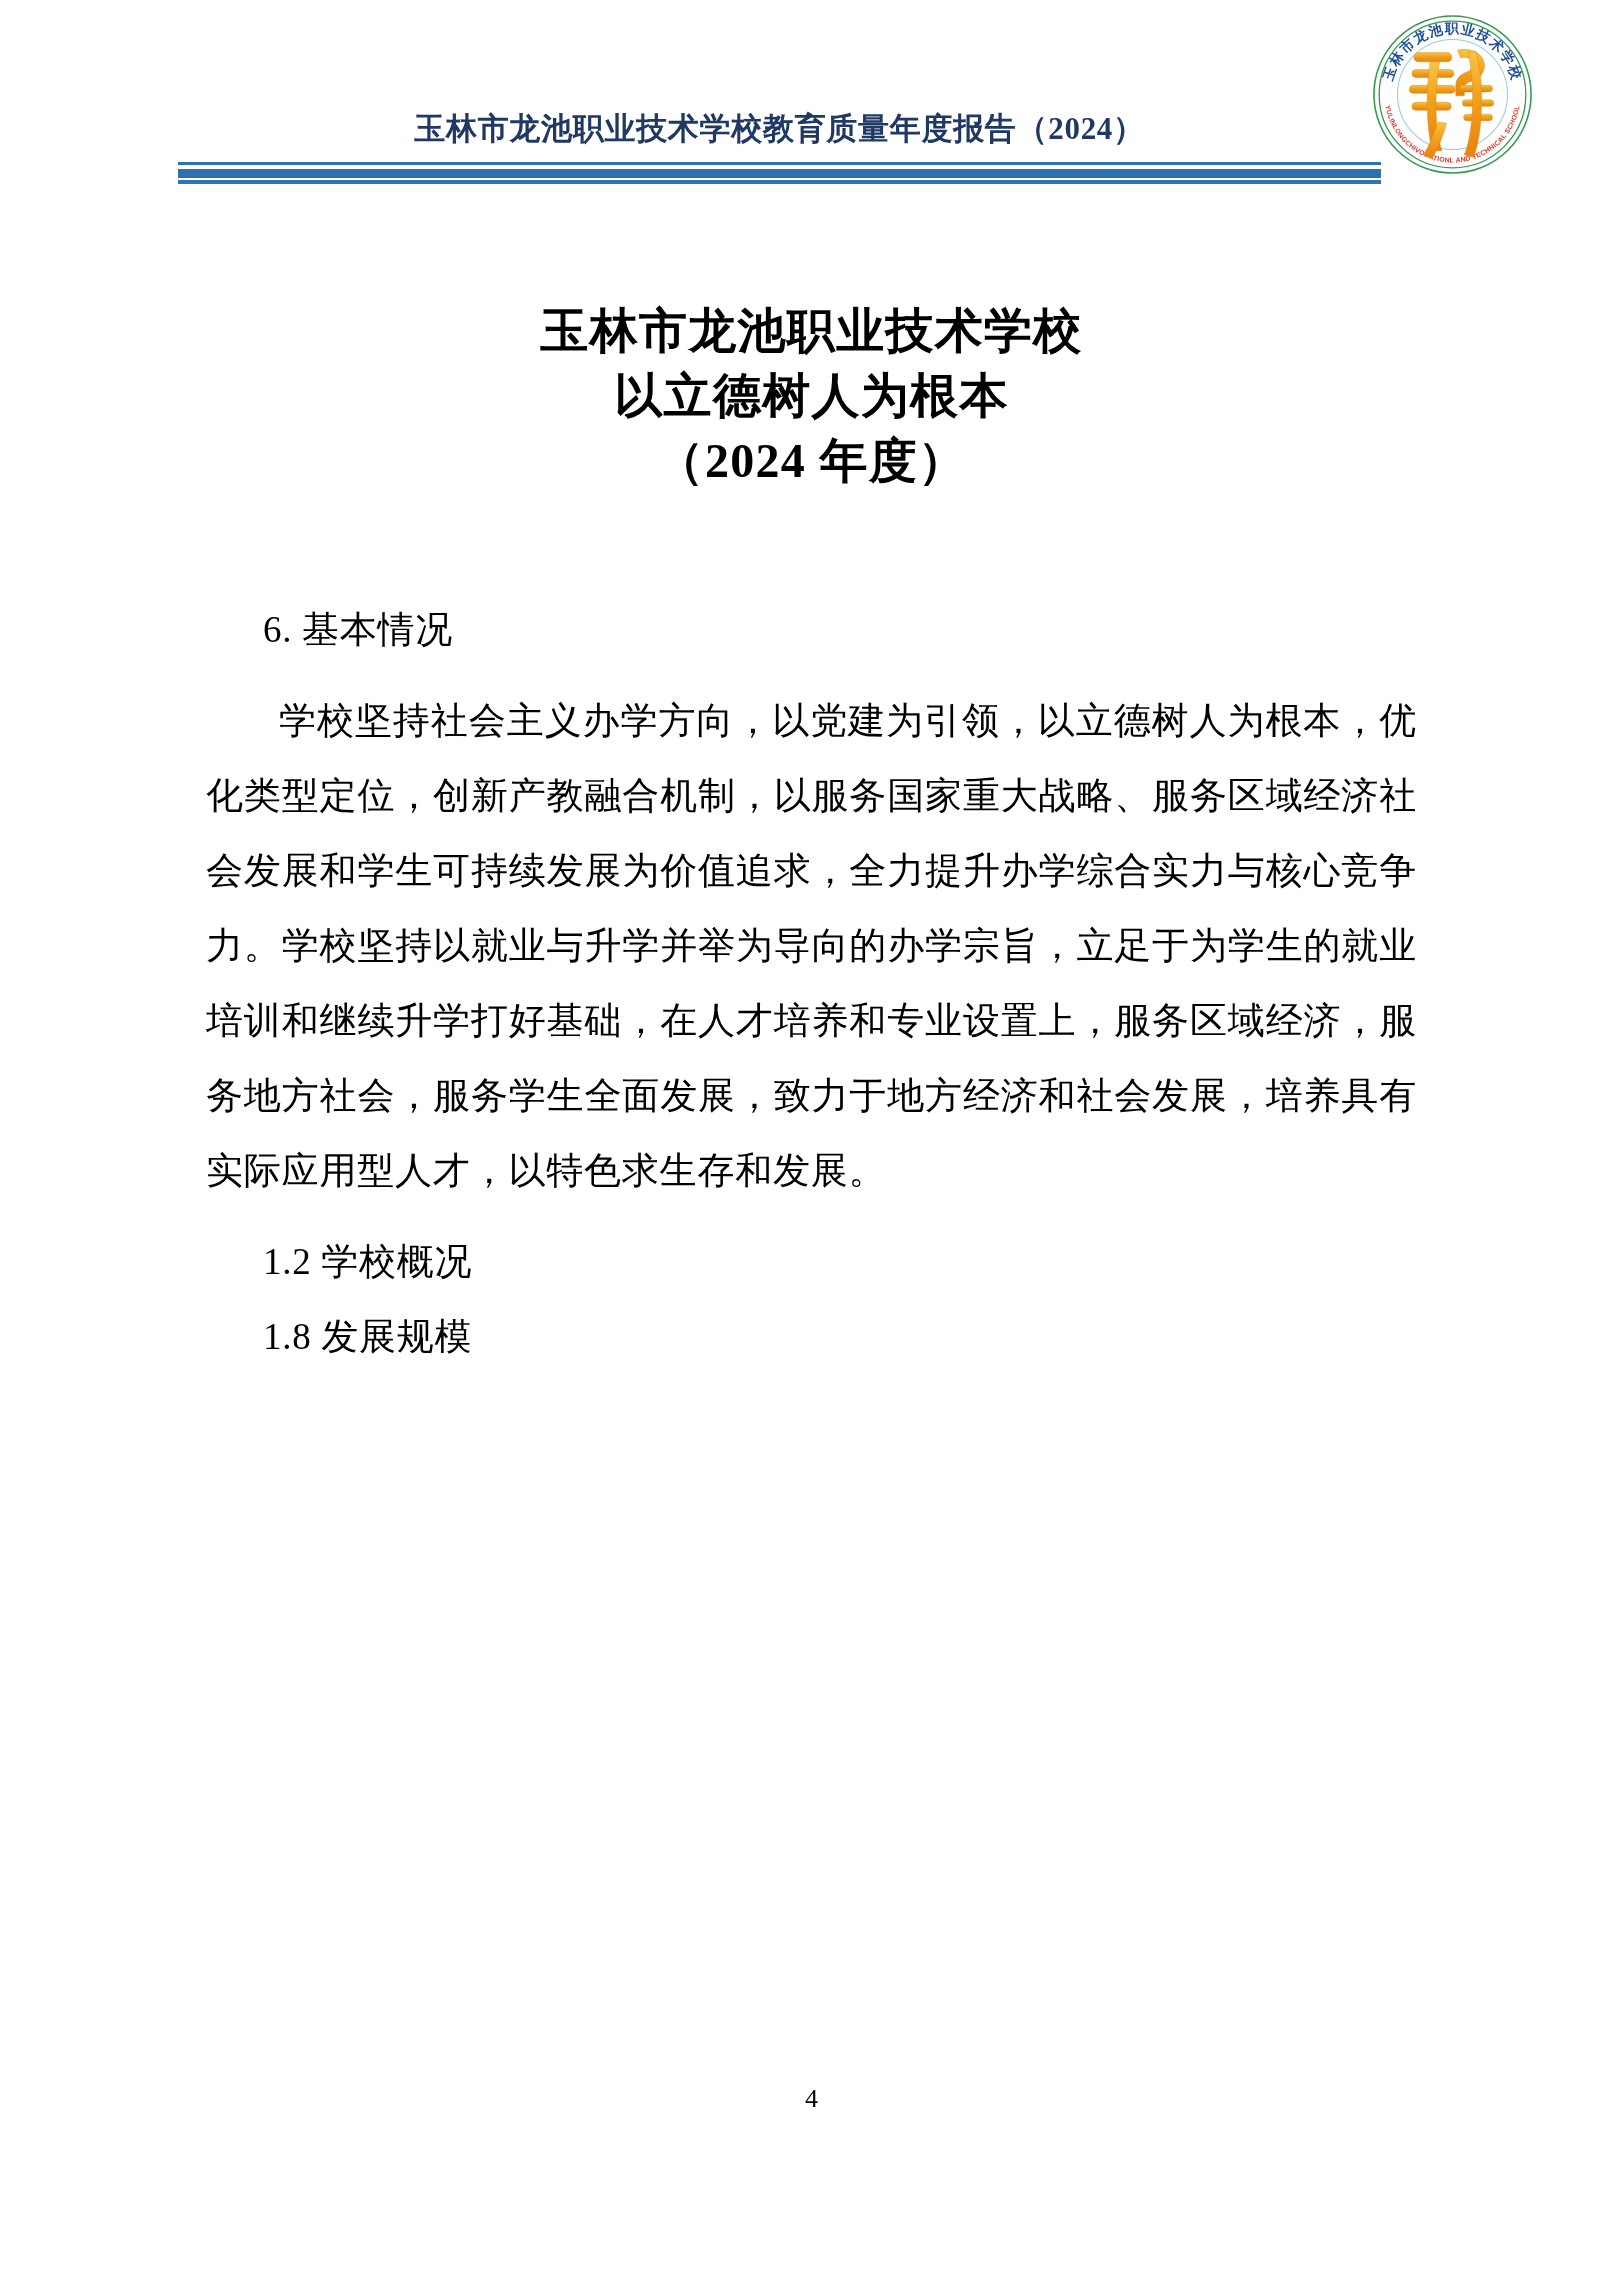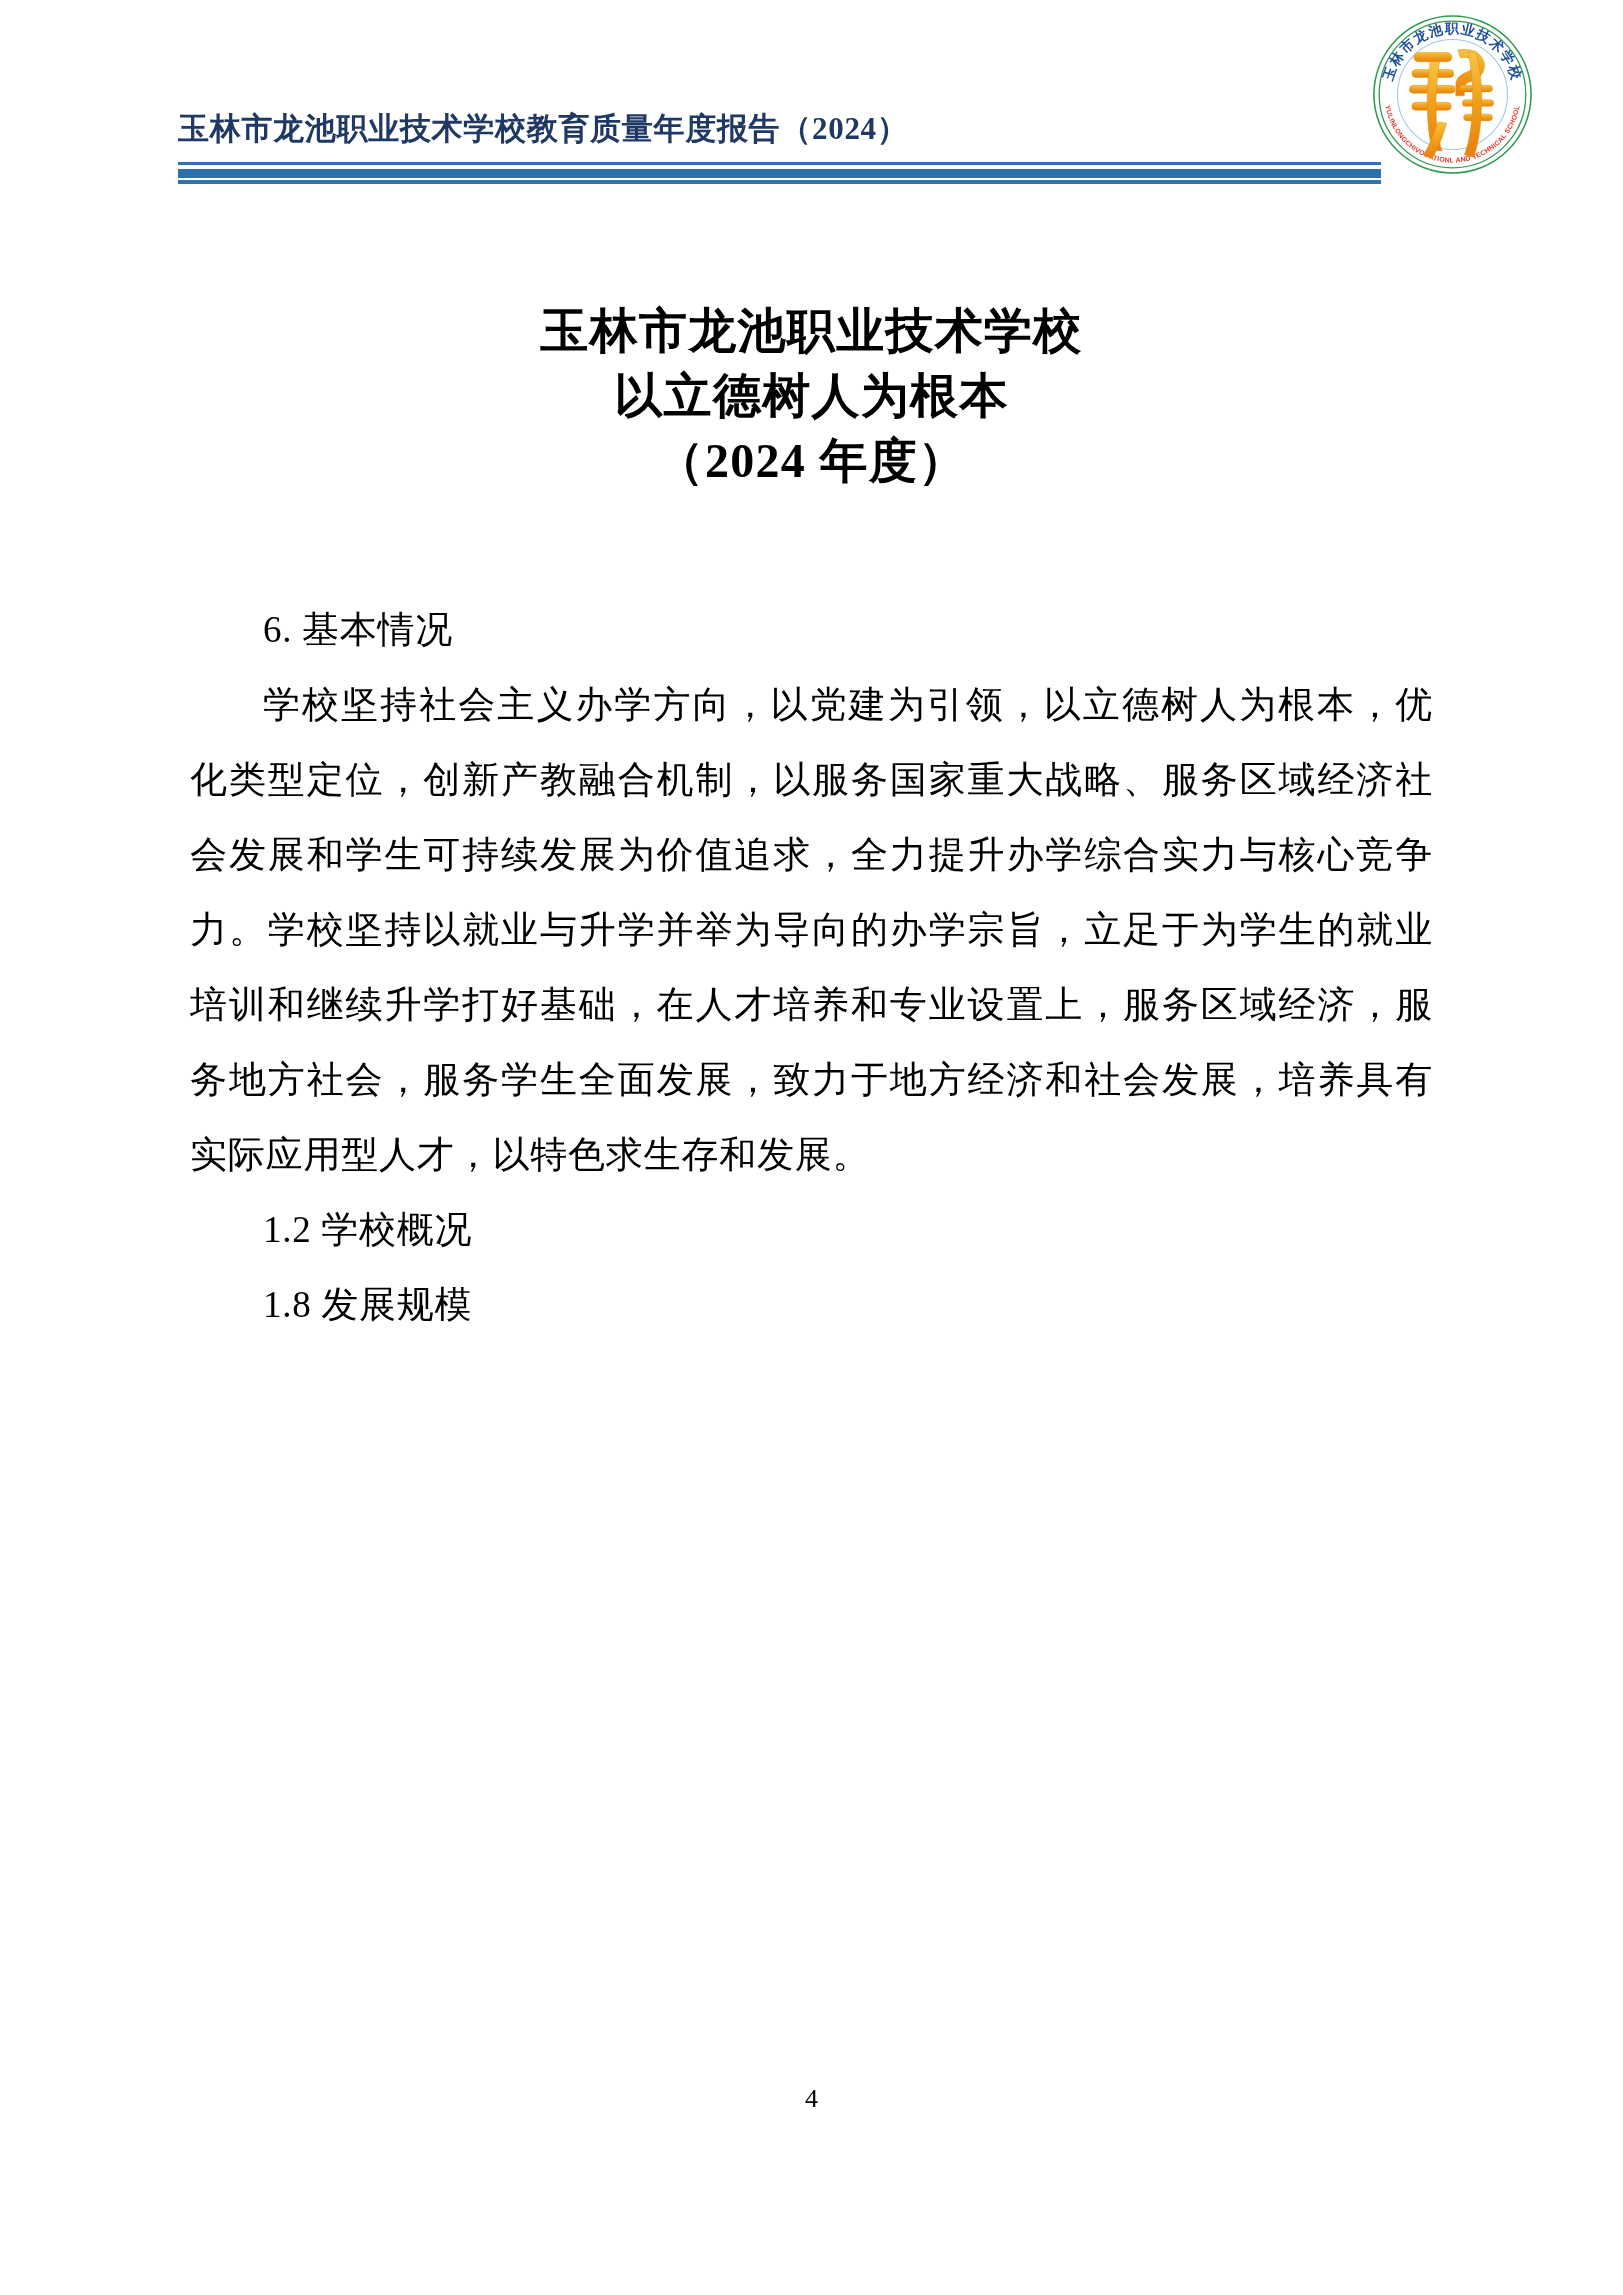--- a/index.html
+++ b/index.html
@@ -29,20 +29,21 @@
     top: 0;
     width: 1623px;
     height: 196px;
   }
 
   .header-title {
     position: absolute;
     left: 178px;
     top: 113px;
     width: 1203px;
+    text-align: center;
     font-family: "Liberation Serif", "DejaVu Serif", serif;
     font-weight: bold;
     font-size: 31px;
     letter-spacing: 0.7px;
     color: #1F3864;
     line-height: 1;
     white-space: nowrap;
   }
 
   .header-rules {
@@ -120,21 +121,21 @@
 
   .para {
     font-family: "Liberation Serif", "DejaVu Serif", serif;
     font-size: 37px;
     line-height: 75px;
     letter-spacing: 0.8px;
     text-indent: 73px;
     text-align: justify;
     text-justify: inter-character;
     color: #000000;
-    margin: 0;
+    margin: 16px;
   }
 
   
   .page-footer {
     position: absolute;
     left: 0;
     top: 2084px;
     width: 1623px;
     text-align: center;
   }

